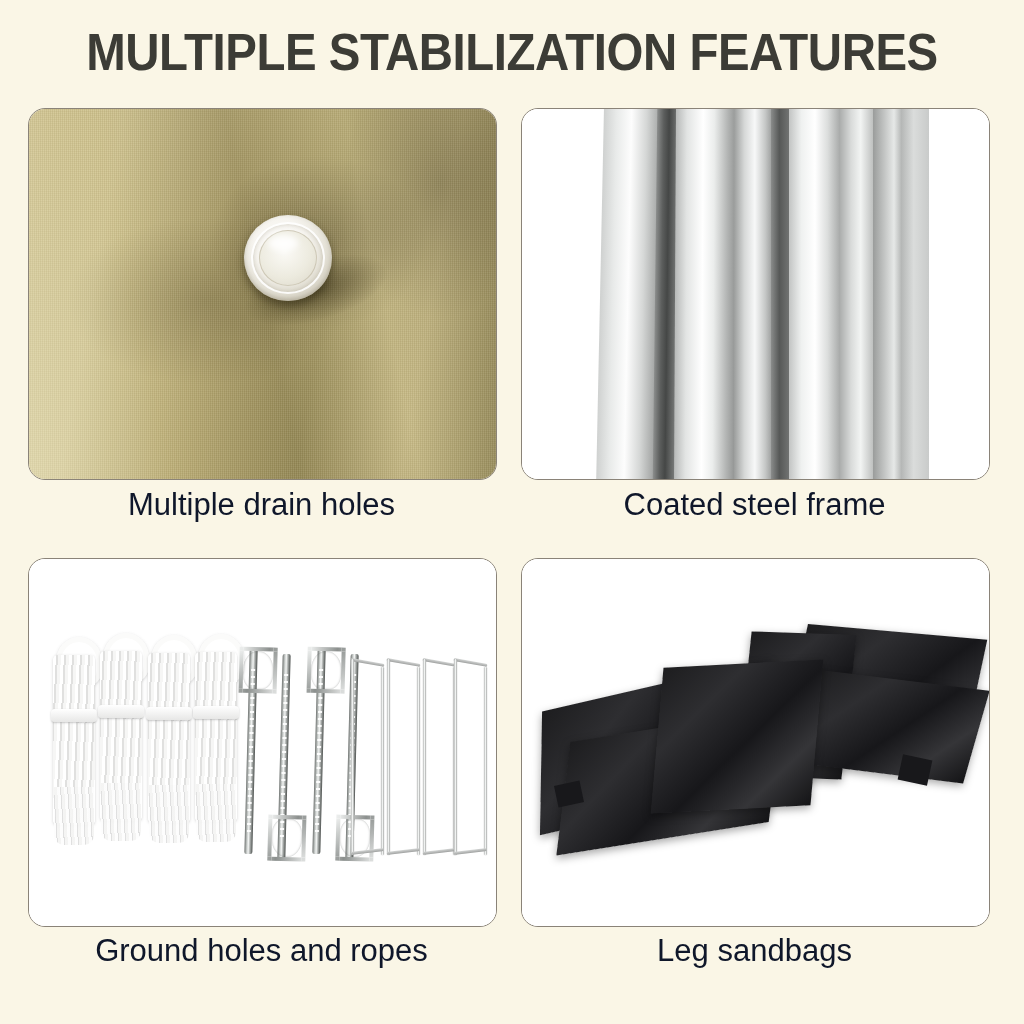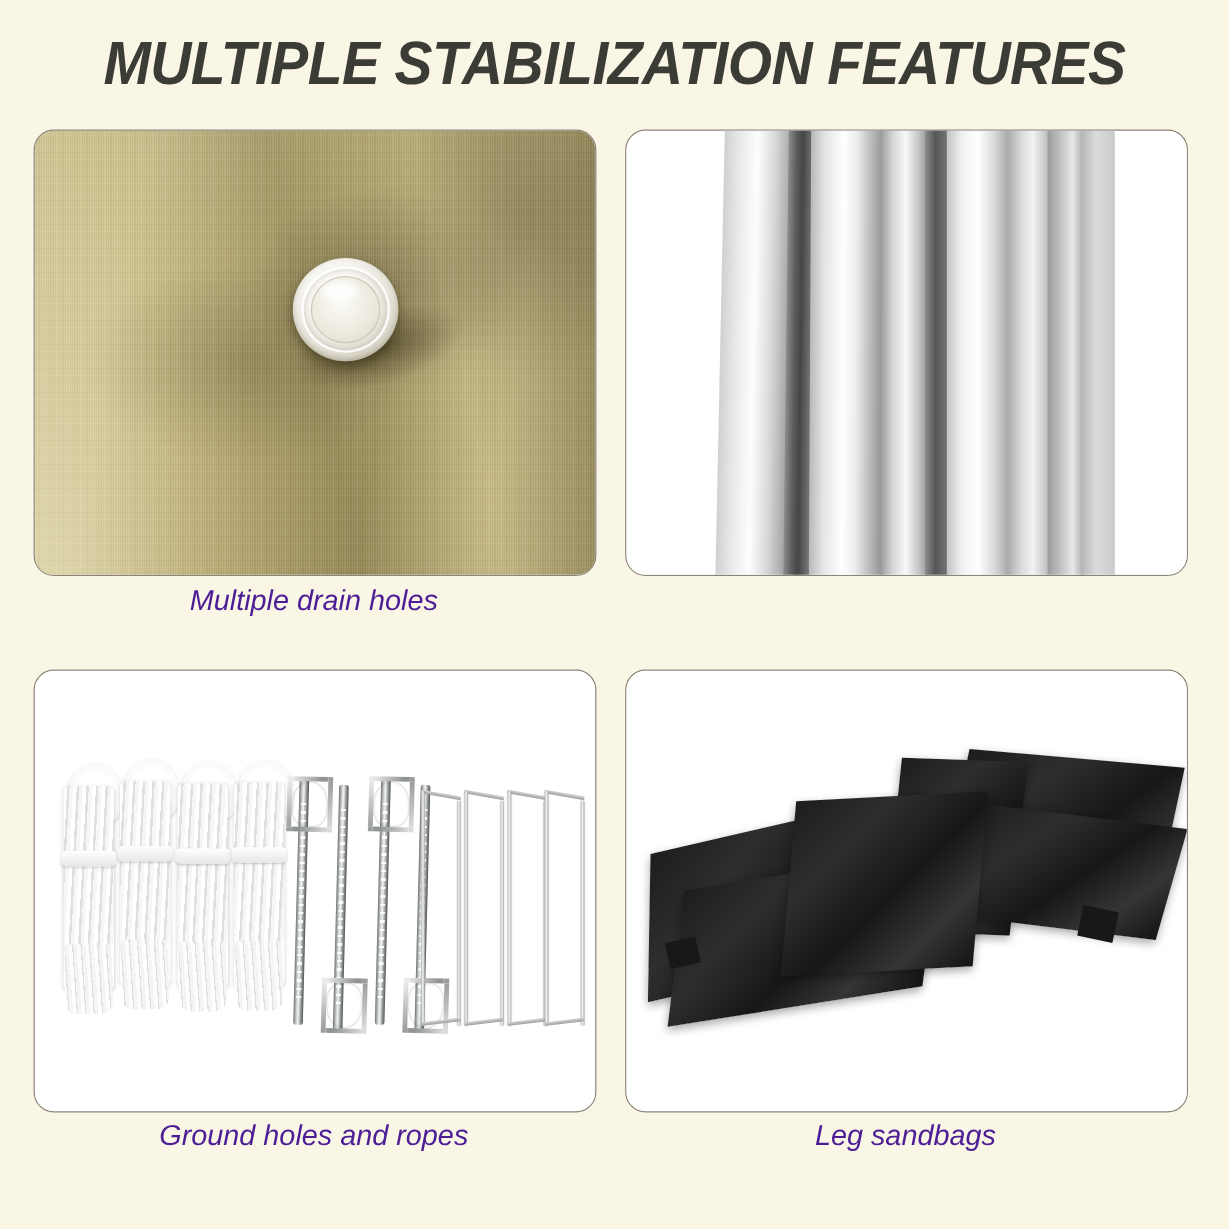--- a/index.html
+++ b/index.html
@@ -1,21 +1,21 @@
 <!DOCTYPE html>
 <html><head>
 <meta charset="utf-8">
 <style>
   html,body{margin:0;padding:0;}
   body{
     width:1024px;height:1024px;overflow:hidden;
     background:#faf6e6;
     font-family:"Liberation Sans",sans-serif;
   }
-  .page{position:relative;width:1024px;height:1024px;font-style:italic;}
+  .page{position:relative;width:1024px;height:1024px;}
 
   
   .title{
     position:absolute;left:0;top:22px;width:1024px;
     text-align:center;
     font-size:51px;line-height:62px;
     font-weight:bold;
     letter-spacing:-0.5px;
     color:#3c3c36;
     transform:scaleX(0.93);
@@ -25,22 +25,22 @@
   .card{
     position:absolute;
     border:1.5px solid #8a8378;
     border-radius:17px;
     overflow:hidden;
     background:#ffffff;
   }
   .caption{
     position:absolute;
     text-align:center;
-    font-size:24px;
-    color:#4c1d95;
+    font-size:31px;
+    color:#0f172a;
     white-space:nowrap;
   }
 
   
   #card-1{left:28px;  top:108px; width:467px; height:370px;}
   #card-2{left:521px; top:108px; width:467px; height:370px;}
   #card-3{left:28px;  top:558px; width:467px; height:367px;}
   #card-4{left:521px; top:558px; width:467px; height:367px;}
   #cap-1{left:28px;  top:487px; width:467px;}
   #cap-2{left:521px; top:487px; width:467px;}
@@ -271,20 +271,21 @@
       <div class="tube tube-b"></div>
       <div class="tube tube-c"></div>
       <div class="tube tube-d"></div>
       <div class="tube tube-e"></div>
       <div class="tube tube-f"></div>
       <div class="tube tube-g"></div>
       <div class="tube tube-h"></div>
       <div class="tube tube-i"></div>
     </div>
   </div>
+  <div class="caption nosel" id="cap-2">Coated steel frame</div>
 
   <div class="card" id="card-3">
     <div class="photo">
       <div class="kit-bg"></div>
 
       <div class="rope" style="left:24px;top:78px;">
         <div class="rope-loop"></div>
         <div class="rope-body"></div>
         <div class="rope-tie"></div>
         <div class="rope-tails"></div>

